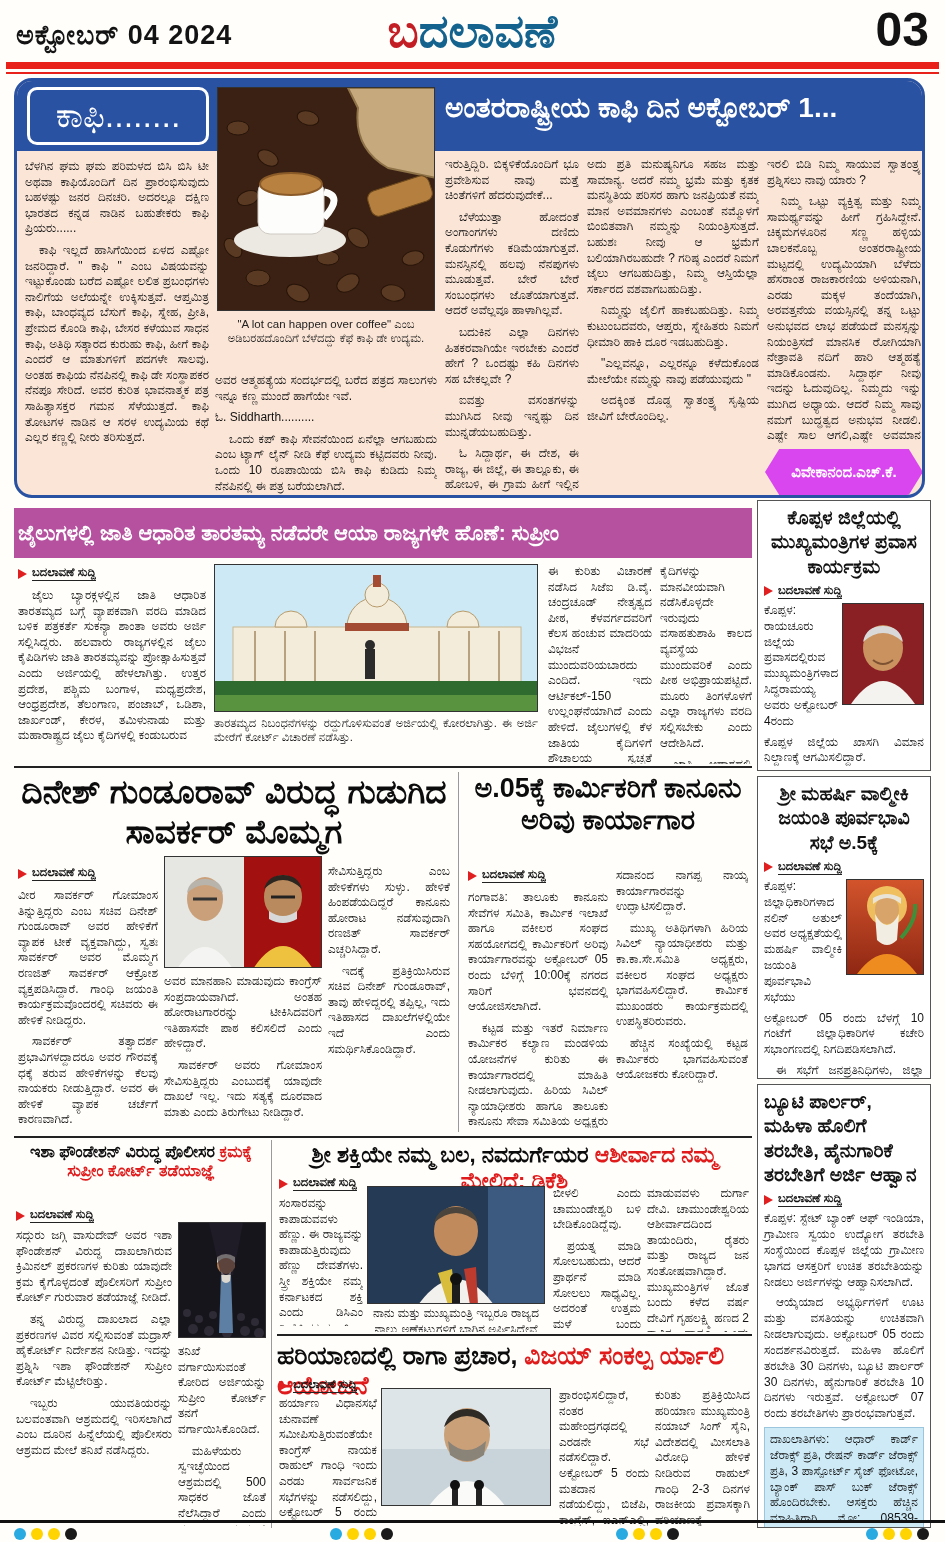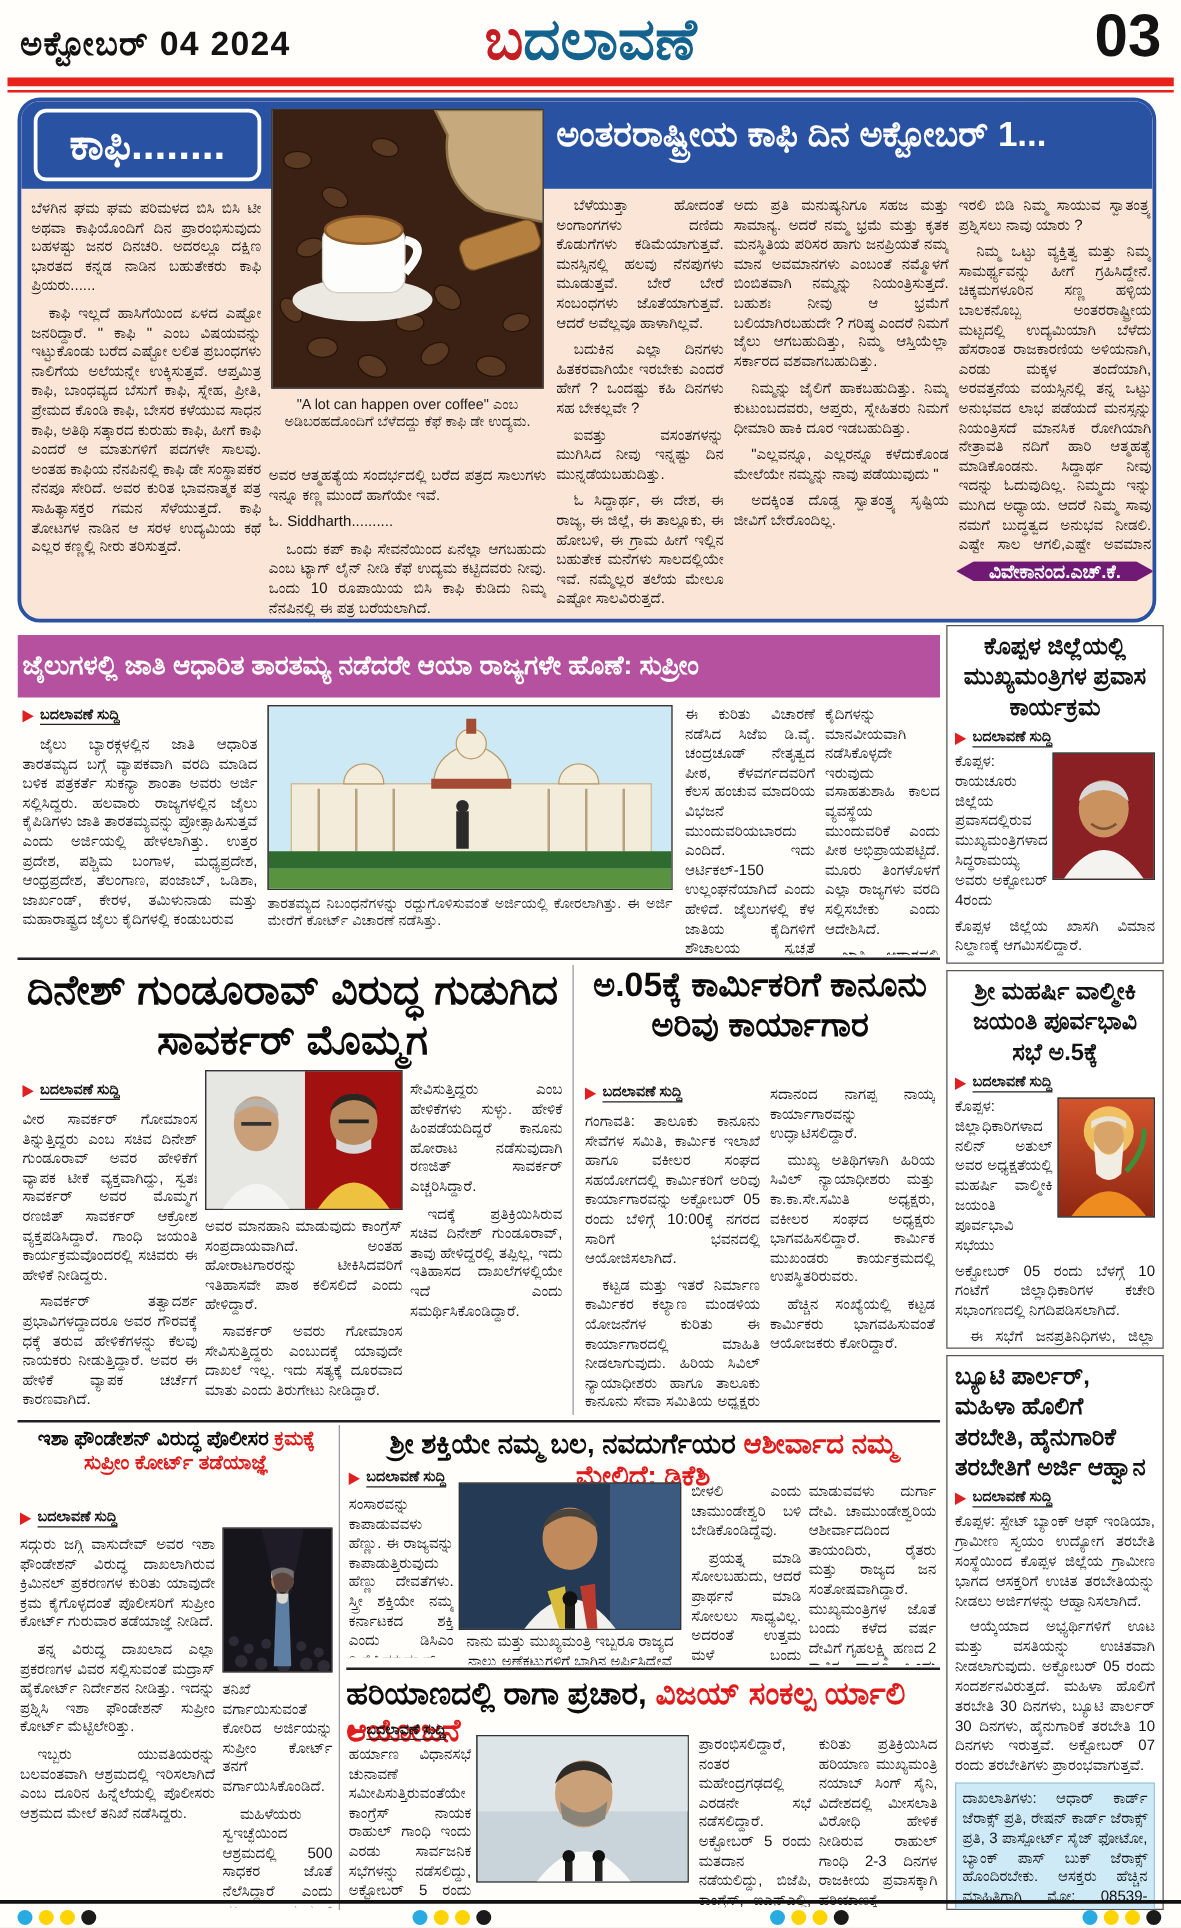--- a/index.html
+++ b/index.html
@@ -15,28 +15,28 @@
   .hdr-mast{left:0;right:0;top:4px;text-align:center;font-size:46px;font-weight:bold}
   .hdr-mast .m-red{color:var(--mast-red)} .hdr-mast .m-blue{color:var(--mast-blue)}
   .hdr-page{right:16px;top:2px;font-size:48px;font-weight:bold}
   .rule1{left:6px;right:6px;top:62px;height:7px;background:var(--rule-red)}
   .rule2{left:6px;right:6px;top:72px;height:2px;background:var(--rule-red)}
 
   .coffee{left:14px;top:78px;width:911px;height:420px;border:3px solid var(--coffee-blue);
     border-radius:18px;background:var(--coffee-bg);overflow:hidden}
   .coffee .band{position:absolute;left:0;top:0;right:0;height:70px;background:var(--coffee-blue)}
   .kicker{left:10px;top:6px;width:182px;height:58px;border:3px solid #fff;border-radius:10px;
-    display:flex;align-items:center;justify-content:center;color:#fff;font-weight:bold;font-size:34px}
+    display:flex;align-items:center;justify-content:center;color:#fff;font-weight:normal;font-size:34px}
   .coffee-hl{left:428px;top:12px;width:476px;color:#fff;font-weight:bold;font-size:28px;line-height:1.1}
   .photo{border:1px solid #333;background:#777;overflow:hidden}
   .cap{font-size:11.5px;line-height:1.25;text-align:center;color:#222}
   .col{position:absolute;overflow:hidden;text-align:justify;font-size:12px;line-height:1.3}
   .col p{margin-bottom:6px;text-indent:14px}
   .col p.noind{text-indent:0}
-  .sig{left:748px;top:368px;width:158px;height:16px;background:#701a75;color:#fff;font-weight:bold;
+  .sig{left:748px;top:368px;width:158px;height:46px;background:#d946ef;color:#fff;font-weight:bold;
     font-size:15px;display:flex;align-items:center;justify-content:center;
     clip-path:polygon(0 50%,9% 0,91% 0,100% 50%,91% 100%,9% 100%)}
 
   .byl{display:flex;align-items:center;font-size:11.5px;font-weight:bold}
   .byl .tri{width:0;height:0;border-left:9px solid #e02020;border-top:5px solid transparent;
     border-bottom:5px solid transparent;margin-right:5px}
   .byl .byl-t{border-bottom:1px solid #222;padding-bottom:1px}
 
   .sc{left:14px;top:508px;width:738px;height:258px;overflow:hidden}
   .sc-banner{width:100%;height:50px;background:var(--magenta);color:#fff;font-weight:bold;
@@ -105,20 +105,21 @@
     <div class="col" style="left:8px;top:78px;width:184px;height:334px">
       <p class="noind">ಬೆಳಗಿನ ಘಮ ಘಮ ಪರಿಮಳದ ಬಿಸಿ ಬಿಸಿ ಟೀ ಅಥವಾ ಕಾಫಿಯೊಂದಿಗೆ ದಿನ ಪ್ರಾರಂಭಿಸುವುದು ಬಹಳಷ್ಟು ಜನರ ದಿನಚರಿ. ಅದರಲ್ಲೂ ದಕ್ಷಿಣ ಭಾರತದ ಕನ್ನಡ ನಾಡಿನ ಬಹುತೇಕರು ಕಾಫಿ ಪ್ರಿಯರು......</p>
       <p>ಕಾಫಿ ಇಲ್ಲದೆ ಹಾಸಿಗೆಯಿಂದ ಏಳದ ಎಷ್ಟೋ ಜನರಿದ್ದಾರೆ. " ಕಾಫಿ " ಎಂಬ ವಿಷಯವನ್ನು ಇಟ್ಟುಕೊಂಡು ಬರೆದ ಎಷ್ಟೋ ಲಲಿತ ಪ್ರಬಂಧಗಳು ನಾಲಿಗೆಯ ಅಲೆಯನ್ನೇ ಉಕ್ಕಿಸುತ್ತವೆ. ಆಪ್ತಮಿತ್ರ ಕಾಫಿ, ಬಾಂಧವ್ಯದ ಬೆಸುಗೆ ಕಾಫಿ, ಸ್ನೇಹ, ಪ್ರೀತಿ, ಪ್ರೇಮದ ಕೊಂಡಿ ಕಾಫಿ, ಬೇಸರ ಕಳೆಯುವ ಸಾಧನ ಕಾಫಿ, ಅತಿಥಿ ಸತ್ಕಾರದ ಕುರುಹು ಕಾಫಿ, ಹೀಗೆ ಕಾಫಿ ಎಂದರೆ ಆ ಮಾತುಗಳಿಗೆ ಪದಗಳೇ ಸಾಲವು. ಅಂತಹ ಕಾಫಿಯ ನೆನಪಿನಲ್ಲಿ ಕಾಫಿ ಡೇ ಸಂಸ್ಥಾಪಕರ ನೆನಪೂ ಸೇರಿದೆ. ಅವರ ಕುರಿತ ಭಾವನಾತ್ಮಕ ಪತ್ರ ಸಾಹಿತ್ಯಾಸಕ್ತರ ಗಮನ ಸೆಳೆಯುತ್ತದೆ. ಕಾಫಿ ತೋಟಗಳ ನಾಡಿನ ಆ ಸರಳ ಉದ್ಯಮಿಯ ಕಥೆ ಎಲ್ಲರ ಕಣ್ಣಲ್ಲಿ ನೀರು ತರಿಸುತ್ತದೆ.</p>
     </div>
     <div class="col" style="left:198px;top:292px;width:222px;height:122px">
       <p class="noind">ಅವರ ಆತ್ಮಹತ್ಯೆಯ ಸಂದರ್ಭದಲ್ಲಿ ಬರೆದ ಪತ್ರದ ಸಾಲುಗಳು ಇನ್ನೂ ಕಣ್ಣ ಮುಂದೆ ಹಾಗೆಯೇ ಇವೆ.</p>
       <p class="noind">ಓ. Siddharth..........</p>
       <p>ಒಂದು ಕಪ್ ಕಾಫಿ ಸೇವನೆಯಿಂದ ಏನೆಲ್ಲಾ ಆಗಬಹುದು ಎಂಬ ಟ್ಯಾಗ್ ಲೈನ್ ನೀಡಿ ಕೆಫೆ ಉದ್ಯಮ ಕಟ್ಟಿದವರು ನೀವು. ಒಂದು 10 ರೂಪಾಯಿಯ ಬಿಸಿ ಕಾಫಿ ಕುಡಿದು ನಿಮ್ಮ ನೆನಪಿನಲ್ಲಿ ಈ ಪತ್ರ ಬರೆಯಲಾಗಿದೆ.</p>
     </div>
     <div class="col" style="left:428px;top:76px;width:134px;height:338px">
+      <p class="noind">ಇರುತ್ತಿದ್ದಿರಿ. ಬಿಕ್ಕಳಿಕೆಯೊಂದಿಗೆ ಭೂ ಪ್ರವೇಶಿಸುವ ನಾವು ಮತ್ತೆ ಚಿಂತೆಗಳಿಗೆ ಹೆದರುವುದೇಕೆ...</p>
       <p>ಬೆಳೆಯುತ್ತಾ ಹೋದಂತೆ ಅಂಗಾಂಗಗಳು ದಣಿದು ಕೊಡುಗೆಗಳು ಕಡಿಮೆಯಾಗುತ್ತವೆ. ಮನಸ್ಸಿನಲ್ಲಿ ಹಲವು ನೆನಪುಗಳು ಮೂಡುತ್ತವೆ. ಬೇರೆ ಬೇರೆ ಸಂಬಂಧಗಳು ಜೊತೆಯಾಗುತ್ತವೆ. ಆದರೆ ಅವೆಲ್ಲವೂ ಹಾಳಾಗಿಲ್ಲವೆ.</p>
       <p>ಬದುಕಿನ ಎಲ್ಲಾ ದಿನಗಳು ಹಿತಕರವಾಗಿಯೇ ಇರಬೇಕು ಎಂದರೆ ಹೇಗೆ ? ಒಂದಷ್ಟು ಕಹಿ ದಿನಗಳು ಸಹ ಬೇಕಲ್ಲವೇ ?</p>
       <p>ಐವತ್ತು ವಸಂತಗಳನ್ನು ಮುಗಿಸಿದ ನೀವು ಇನ್ನಷ್ಟು ದಿನ ಮುನ್ನಡೆಯಬಹುದಿತ್ತು.</p>
       <p>ಓ ಸಿದ್ದಾರ್ಥ, ಈ ದೇಶ, ಈ ರಾಜ್ಯ, ಈ ಜಿಲ್ಲೆ, ಈ ತಾಲ್ಲೂಕು, ಈ ಹೋಬಳಿ, ಈ ಗ್ರಾಮ ಹೀಗೆ ಇಲ್ಲಿನ ಬಹುತೇಕ ಮನೆಗಳು ಸಾಲದಲ್ಲಿಯೇ ಇವೆ. ನಮ್ಮೆಲ್ಲರ ತಲೆಯ ಮೇಲೂ ಎಷ್ಟೋ ಸಾಲವಿರುತ್ತದೆ.</p>
     </div>
     <div class="col" style="left:570px;top:76px;width:172px;height:338px">
       <p class="noind">ಅದು ಪ್ರತಿ ಮನುಷ್ಯನಿಗೂ ಸಹಜ ಮತ್ತು ಸಾಮಾನ್ಯ. ಅದರೆ ನಮ್ಮ ಭ್ರಮೆ ಮತ್ತು ಕೃತಕ ಮನಸ್ಥಿತಿಯ ಪರಿಸರ ಹಾಗು ಜನಪ್ರಿಯತೆ ನಮ್ಮ ಮಾನ ಅವಮಾನಗಳು ಎಂಬಂತೆ ನಮ್ಮೊಳಗೆ ಬಿಂಬಿತವಾಗಿ ನಮ್ಮನ್ನು ನಿಯಂತ್ರಿಸುತ್ತದೆ. ಬಹುಶಃ ನೀವು ಆ ಭ್ರಮೆಗೆ ಬಲಿಯಾಗಿರಬಹುದೇ ? ಗರಿಷ್ಠ ಎಂದರೆ ನಿಮಗೆ ಜೈಲು ಆಗಬಹುದಿತ್ತು, ನಿಮ್ಮ ಆಸ್ತಿಯೆಲ್ಲಾ ಸರ್ಕಾರದ ವಶವಾಗಬಹುದಿತ್ತು.</p>
       <p>ನಿಮ್ಮನ್ನು ಜೈಲಿಗೆ ಹಾಕಬಹುದಿತ್ತು. ನಿಮ್ಮ ಕುಟುಂಬದವರು, ಆಪ್ತರು, ಸ್ನೇಹಿತರು ನಿಮಗೆ ಧೀಮಾರಿ ಹಾಕಿ ದೂರ ಇಡಬಹುದಿತ್ತು.</p>
       <p>"ಎಲ್ಲವನ್ನೂ, ಎಲ್ಲರನ್ನೂ ಕಳೆದುಕೊಂಡ ಮೇಲೆಯೇ ನಮ್ಮನ್ನು ನಾವು ಪಡೆಯುವುದು "</p>
       <p>ಅದಕ್ಕಿಂತ ದೊಡ್ಡ ಸ್ವಾತಂತ್ರ್ಯ ಸೃಷ್ಟಿಯ ಜೀವಿಗೆ ಬೇರೊಂದಿಲ್ಲ.</p>

